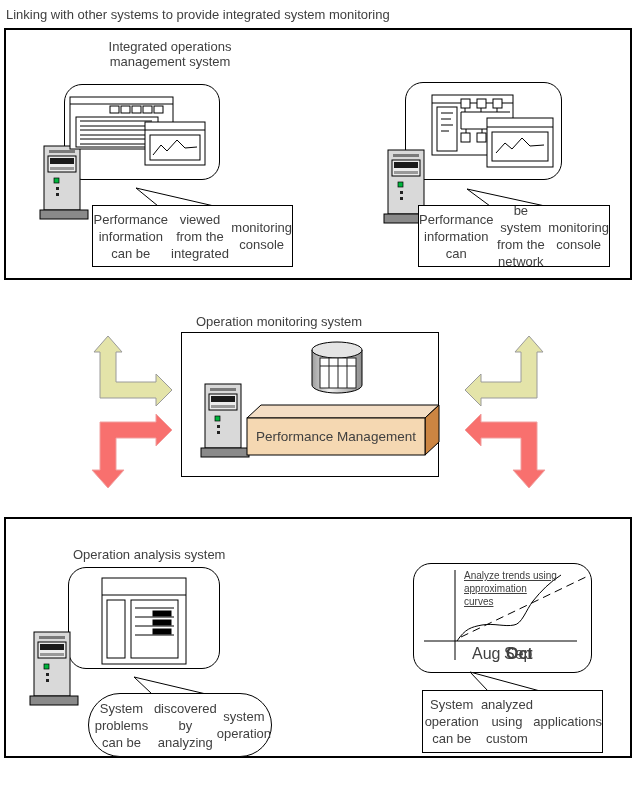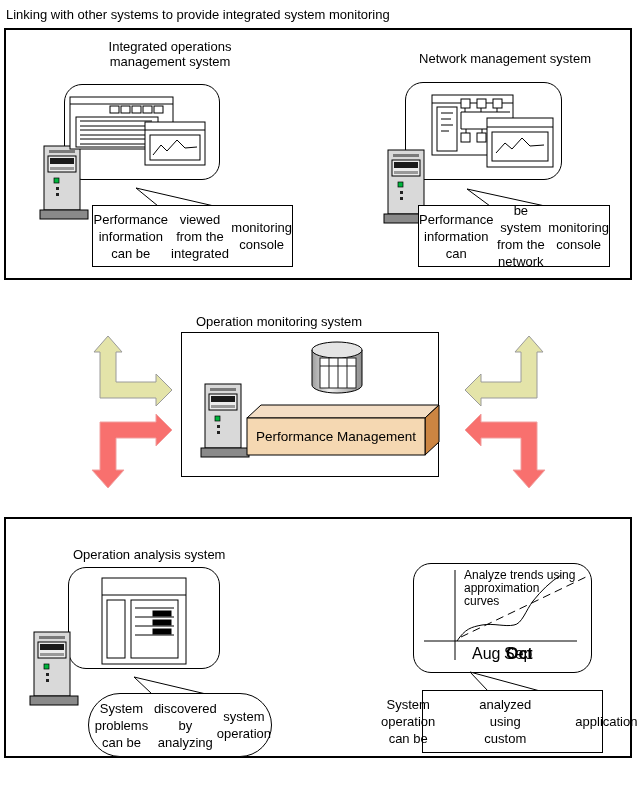--- a/index.html
+++ b/index.html
@@ -1,48 +1,47 @@
 <!DOCTYPE html>
 <html><head>
 <meta charset="utf-8">
 <style>
   html,body{margin:0;padding:0;background:#fff;}
   #page{position:relative;width:637px;height:801px;background:#fff;overflow:hidden;
-        font-family:"Liberation Sans","DejaVu Sans",sans-serif;color:#000000;}
+        font-family:"Liberation Sans","DejaVu Sans",sans-serif;color:#404040;}
   .abs{position:absolute;}
   .z1{z-index:1;} .z3{z-index:3;}
   .caption{font-size:13px;white-space:nowrap;}
   .seclabel{font-size:13px;white-space:nowrap;}
   .secbox{border:2px solid #000;background:transparent;}
   .midbox{border:1px solid #000;background:transparent;}
   .rrect{border:1px solid #000;border-radius:18px;background:transparent;}
   .callout{border:1px solid #000;background:#fff;display:flex;flex-direction:row;
            align-items:center;justify-content:center;text-align:center;
            font-size:13px;line-height:17px;}
   .center{text-align:center;}
   .complabel{display:flex;align-items:center;justify-content:center;
              font-size:13.5px;}
-  .annot{font-size:12px;line-height:13px;}
+  .annot{font-size:10px;line-height:13px;text-decoration:underline;}
   .axis-label{font-size:16px;position:absolute;}
   #overlay{position:absolute;left:0;top:0;width:637px;height:801px;z-index:2;pointer-events:none;}
 </style>
 </head>
 <body>
 
 <div id="page">
 
   <div class="abs caption z3" style="left:6px;top:7px;">Linking with other systems to provide integrated system monitoring</div>
 
   <div class="abs secbox z1" style="left:4px;top:28px;width:624px;height:248px;"></div>
 
   <div class="abs seclabel center z3" style="left:95px;top:39px;width:150px;line-height:15px;white-space:normal;">
     <div>Integrated operations</div>
     <div>management system</div>
   </div>
-  <div class="abs seclabel center z3" style="left:400px;top:51px;width:210px;">Network management system</div>
 
   <div class="abs rrect z1" style="left:64px;top:84px;width:154px;height:94px;"></div>
   <div class="abs rrect z1" style="left:405px;top:82px;width:155px;height:96px;"></div>
 
   <div class="abs seclabel z3" style="left:196px;top:314px;">Operation monitoring system</div>
   <div class="abs midbox z1" style="left:181px;top:332px;width:256px;height:143px;"></div>
   <div class="abs complabel z3" style="left:247px;top:418px;width:178px;height:37px;">Performance Management</div>
 
   <div class="abs secbox z1" style="left:4px;top:517px;width:624px;height:237px;"></div>
   <div class="abs seclabel z3" style="left:73px;top:547px;">Operation analysis system</div>
@@ -66,21 +65,21 @@
   <div class="abs callout z3" style="left:418px;top:205px;width:190px;height:60px;">
     <div>Performance information can</div>
     <div>be system from the network</div>
     <div>monitoring console</div>
   </div>
   <div class="abs callout z3" style="left:88px;top:693px;width:182px;height:62px;border-radius:32px;">
     <div>System problems can be</div>
     <div>discovered by analyzing</div>
     <div>system operation</div>
   </div>
-  <div class="abs callout z3" style="left:422px;top:690px;width:179px;height:61px;gap:44px;">
+  <div class="abs callout z3" style="left:422px;top:690px;width:179px;height:61px;">
     <div>System operation can be</div>
     <div>analyzed using custom</div>
     <div>applications</div>
   </div>
 
   <svg id="overlay" xmlns="http://www.w3.org/2000/svg">
     <defs>
       <linearGradient id="cylGrad" x1="0" y1="0" x2="1" y2="0">
         <stop offset="0" stop-color="#9e9e9e"></stop>
         <stop offset="0.35" stop-color="#efefef"></stop>

